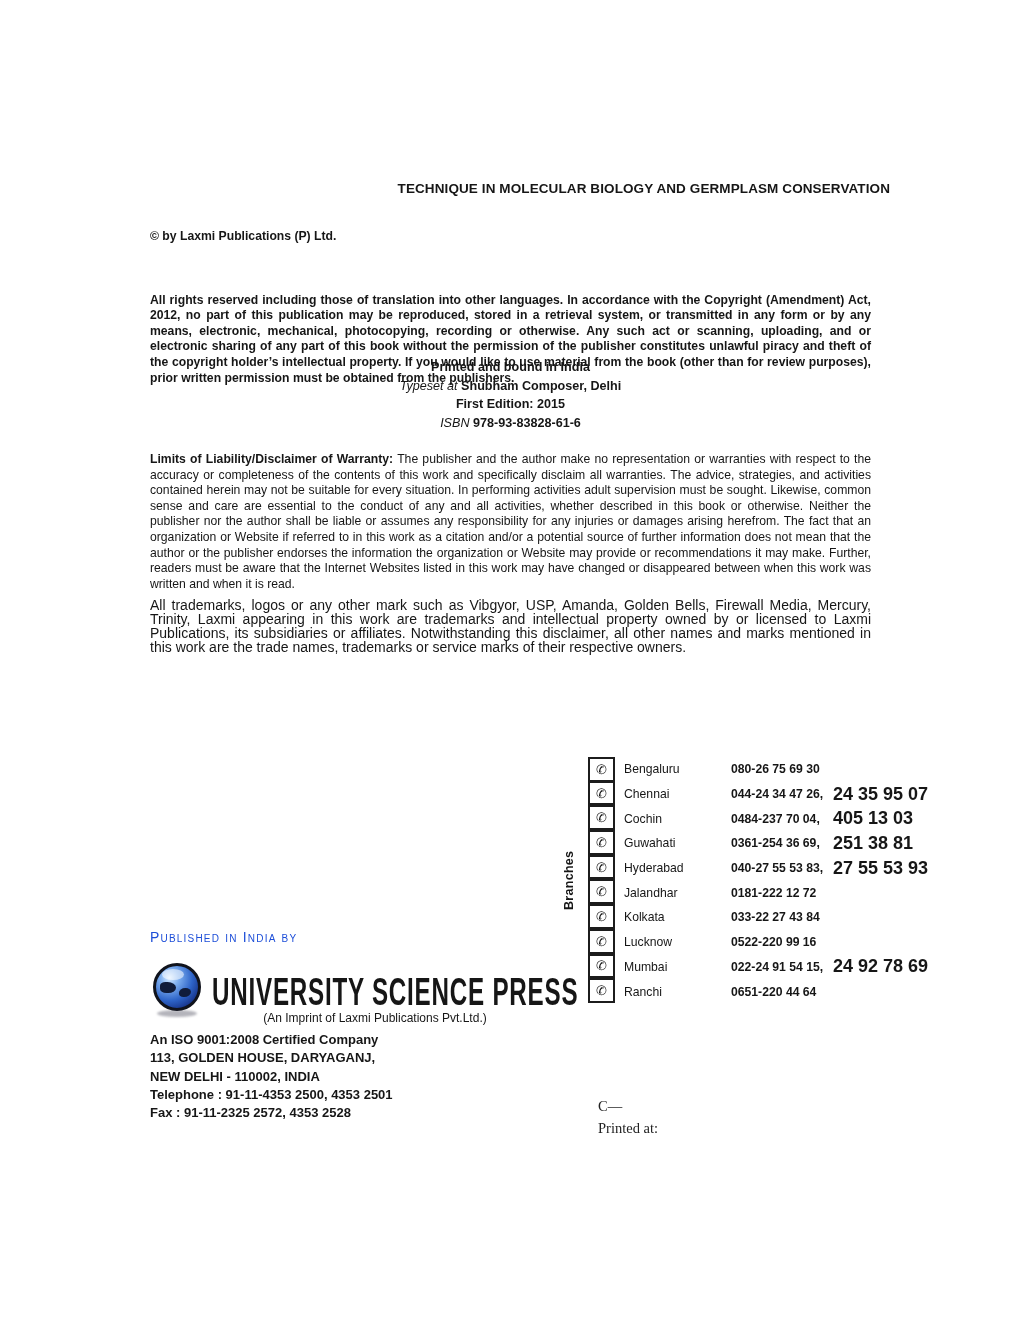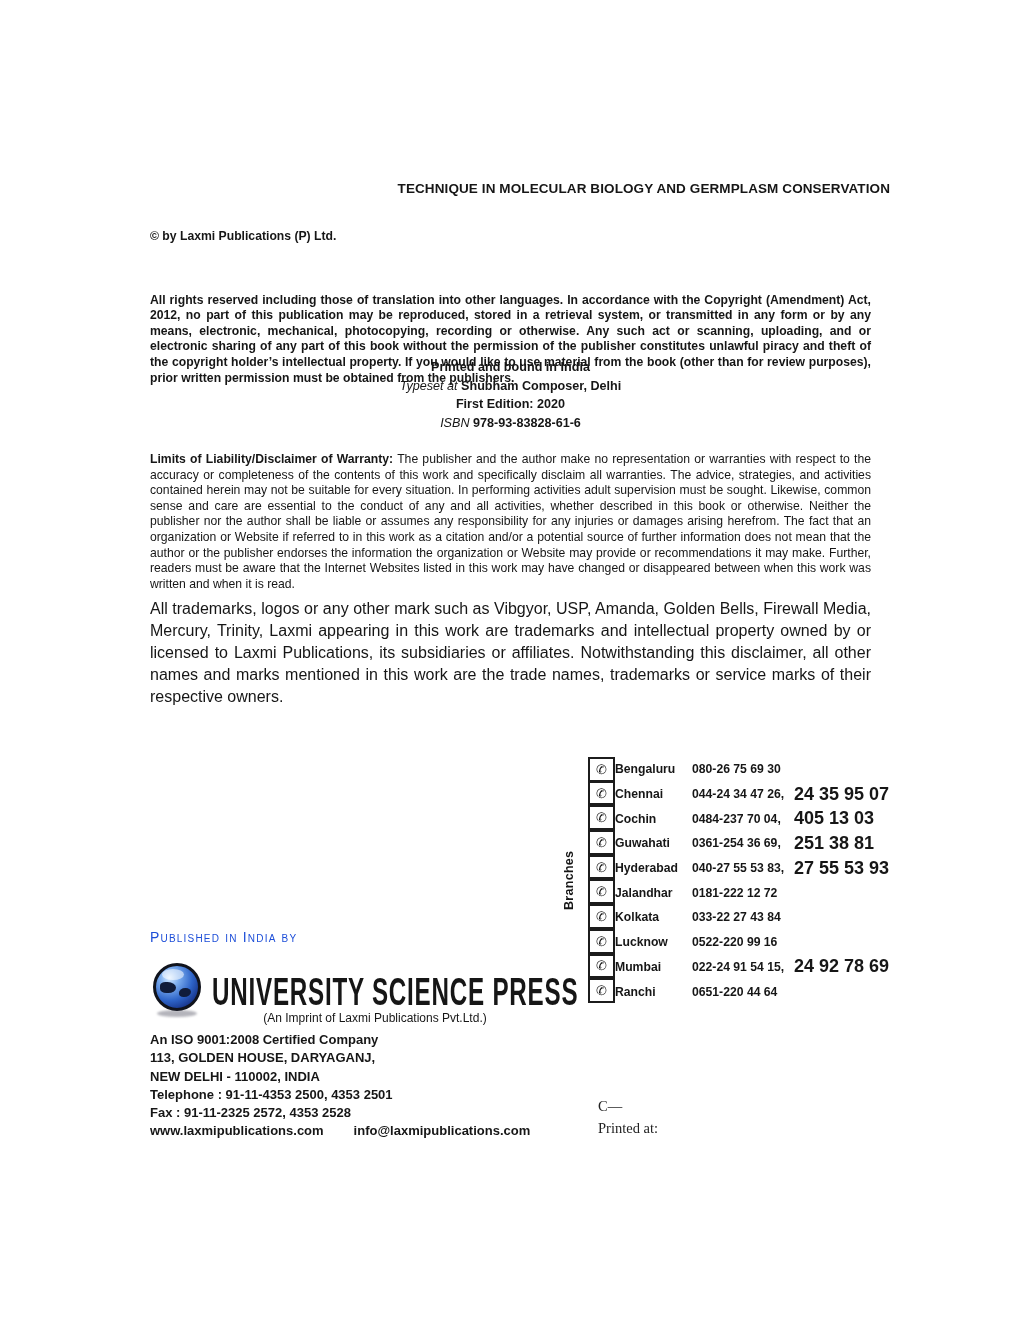--- a/index.html
+++ b/index.html
@@ -15,40 +15,40 @@
   .book-title{
     left:150px;top:181px;width:740px;
     font-size:13.5px;font-weight:bold;letter-spacing:.1px;text-align:right;
   }
   .copyright{left:150px;top:229px;width:721px;font-size:12.2px;font-weight:bold;line-height:15.6px;}
   .copyright .para{text-align:justify;margin-top:48px;}
   .edition{left:150px;top:358px;width:721px;text-align:center;font-size:12.6px;font-weight:bold;line-height:18.6px;}
   .edition i{font-weight:normal;}
   .limits{left:150px;top:452px;width:721px;font-size:12.2px;line-height:15.6px;text-align:justify;}
   .limits b{font-weight:bold;}
-  .trademarks{left:150px;top:598px;width:721px;font-size:16px;line-height:22px;text-align:justify;}
+  .trademarks{left:150px;top:598px;width:721px;font-size:14px;line-height:14px;text-align:justify;}
 
   
   .branches-label{
     left:560px;top:757px;width:18px;height:247px;
     display:flex;align-items:center;justify-content:center;
     writing-mode:vertical-rl;transform:rotate(180deg);
     font-size:12.5px;font-weight:bold;letter-spacing:.3px;
   }
   .branches{left:588px;top:757px;}
   .branch-row{display:flex;align-items:center;height:24.7px;}
   .phone-cell{
     box-sizing:border-box;width:27px;height:24.7px;margin-top:-2px;
     border:2px solid #1c1c1c;
     display:flex;align-items:center;justify-content:center;
     font-size:13px;line-height:1;
   }
   .branch-row:first-child .phone-cell{margin-top:0;}
-  .branch-city{width:77px;font-size:12.2px;font-weight:bold;}
-  .branch-ph1{width:102px;font-size:12.2px;font-weight:bold;}
+  .branch-city{margin-left:9px;width:86px;font-size:12.2px;font-weight:normal;}
+  .branch-ph1{width:102px;font-size:12.2px;font-weight:bold;margin-left:21px;}
   .branch-ph2{font-size:18px;font-weight:bold;}
 
   
   .published-by{
     left:150px;top:929px;
     font-variant:small-caps;font-size:14px;letter-spacing:1.2px;
     color:#1d4ed8;
   }
   .globe-wrap{left:153px;top:963px;width:48px;height:56px;}
   .globe{
@@ -83,21 +83,21 @@
   <div class="abs book-title">TECHNIQUE IN MOLECULAR BIOLOGY AND GERMPLASM CONSERVATION</div>
 
   <div class="abs copyright">
     <div>© by Laxmi Publications (P) Ltd.</div>
     <div class="para">All rights reserved including those of translation into other languages. In accordance with the Copyright (Amendment) Act, 2012, no part of this publication may be reproduced, stored in a retrieval system, or transmitted in any form or by any means, electronic, mechanical, photocopying, recording or otherwise. Any such act or scanning, uploading, and or electronic sharing of any part of this book without the permission of the publisher constitutes unlawful piracy and theft of the copyright holder’s intellectual property. If you would like to use material from the book (other than for review purposes), prior written permission must be obtained from the publishers.</div>
   </div>
 
   <div class="abs edition">
     <div>Printed and bound in India</div>
     <div><i>Typeset at</i> <span>Shubham Composer, Delhi</span></div>
-    <div>First Edition: 2020</div>
+    <div>First Edition: 2015</div>
     <div><i>ISBN</i> <span>978-93-83828-61-6</span></div>
   </div>
 
   <div class="abs limits">
     <b>Limits of Liability/Disclaimer of Warranty:</b>
     <span>The publisher and the author make no representation or warranties with respect to the accuracy or completeness of the contents of this work and specifically disclaim all warranties. The advice, strategies, and activities contained herein may not be suitable for every situation. In performing activities adult supervision must be sought. Likewise, common sense and care are essential to the conduct of any and all activities, whether described in this book or otherwise. Neither the publisher nor the author shall be liable or assumes any responsibility for any injuries or damages arising herefrom. The fact that an organization or Website if referred to in this work as a citation and/or a potential source of further information does not mean that the author or the publisher endorses the information the organization or Website may provide or recommendations it may make. Further, readers must be aware that the Internet Websites listed in this work may have changed or disappeared between when this work was written and when it is read.</span>
   </div>
 
   <div class="abs trademarks">All trademarks, logos or any other mark such as Vibgyor, USP, Amanda, Golden Bells, Firewall Media, Mercury, Trinity, Laxmi appearing in this work are trademarks and intellectual property owned by or licensed to Laxmi Publications, its subsidiaries or affiliates. Notwithstanding this disclaimer, all other names and marks mentioned in this work are the trade names, trademarks or service marks of their respective owners.</div>
 
@@ -179,23 +179,20 @@
 
   <div class="abs press-name">UNIVERSITY SCIENCE PRESS</div>
   <div class="abs imprint">(An Imprint of Laxmi Publications Pvt.Ltd.)</div>
 
   <div class="abs address">
     <div>An ISO 9001:2008 Certified Company</div>
     <div>113, GOLDEN HOUSE, DARYAGANJ,</div>
     <div>NEW DELHI - 110002, INDIA</div>
     <div>Telephone : 91-11-4353 2500, 4353 2501</div>
     <div>Fax : 91-11-2325 2572, 4353 2528</div>
-    <div class="contact-line">
-      <span>www.laxmipublications.com</span><span>info@laxmipublications.com</span>
-    </div>
   </div>
 
   <div class="abs printer">
     <div>C—</div>
     <div>Printed at:</div>
   </div>
 
 </div>
 
 </body></html>

